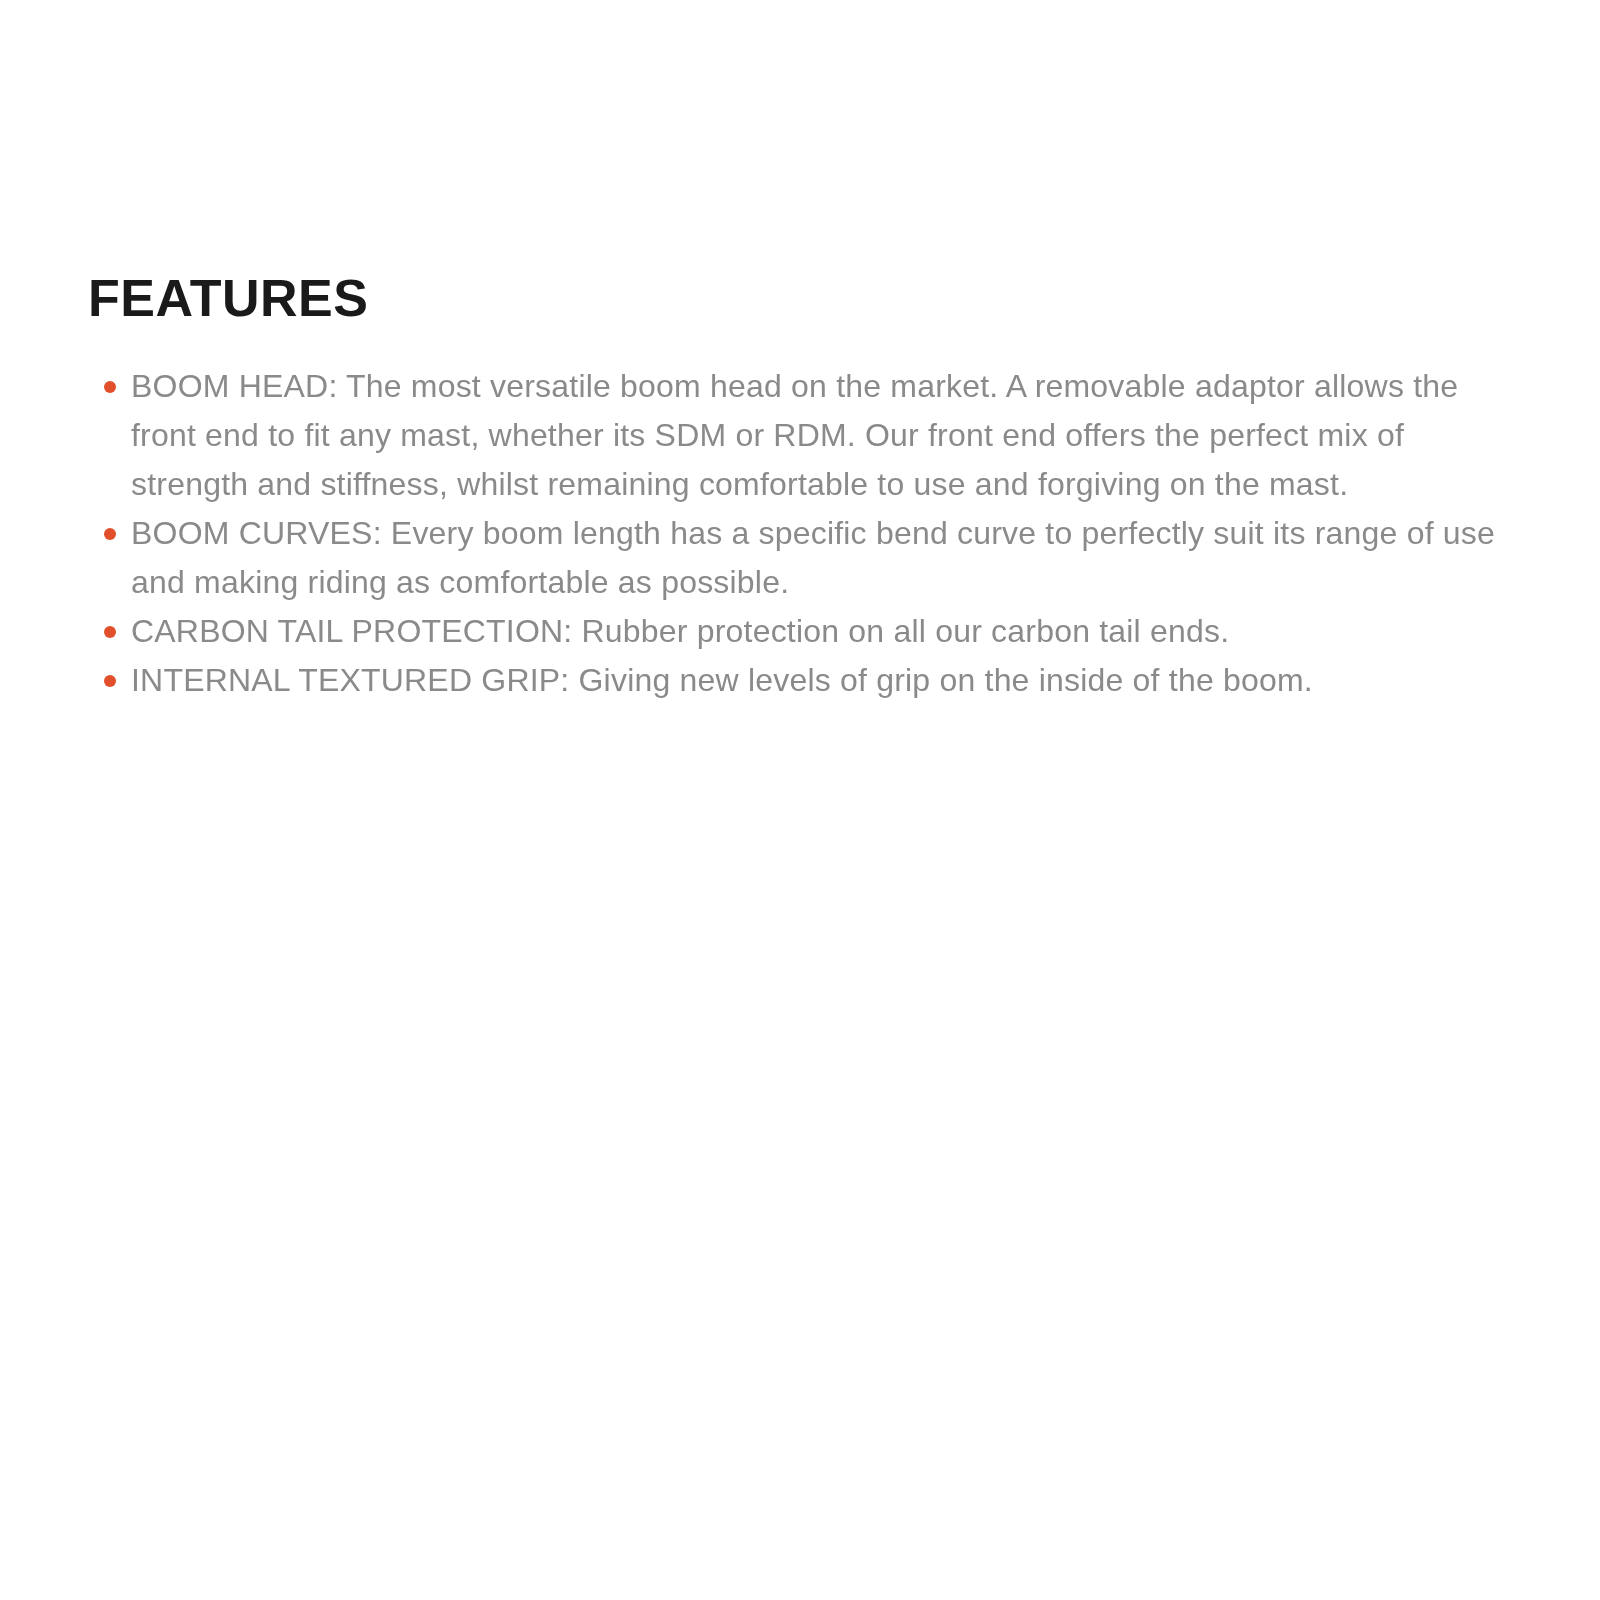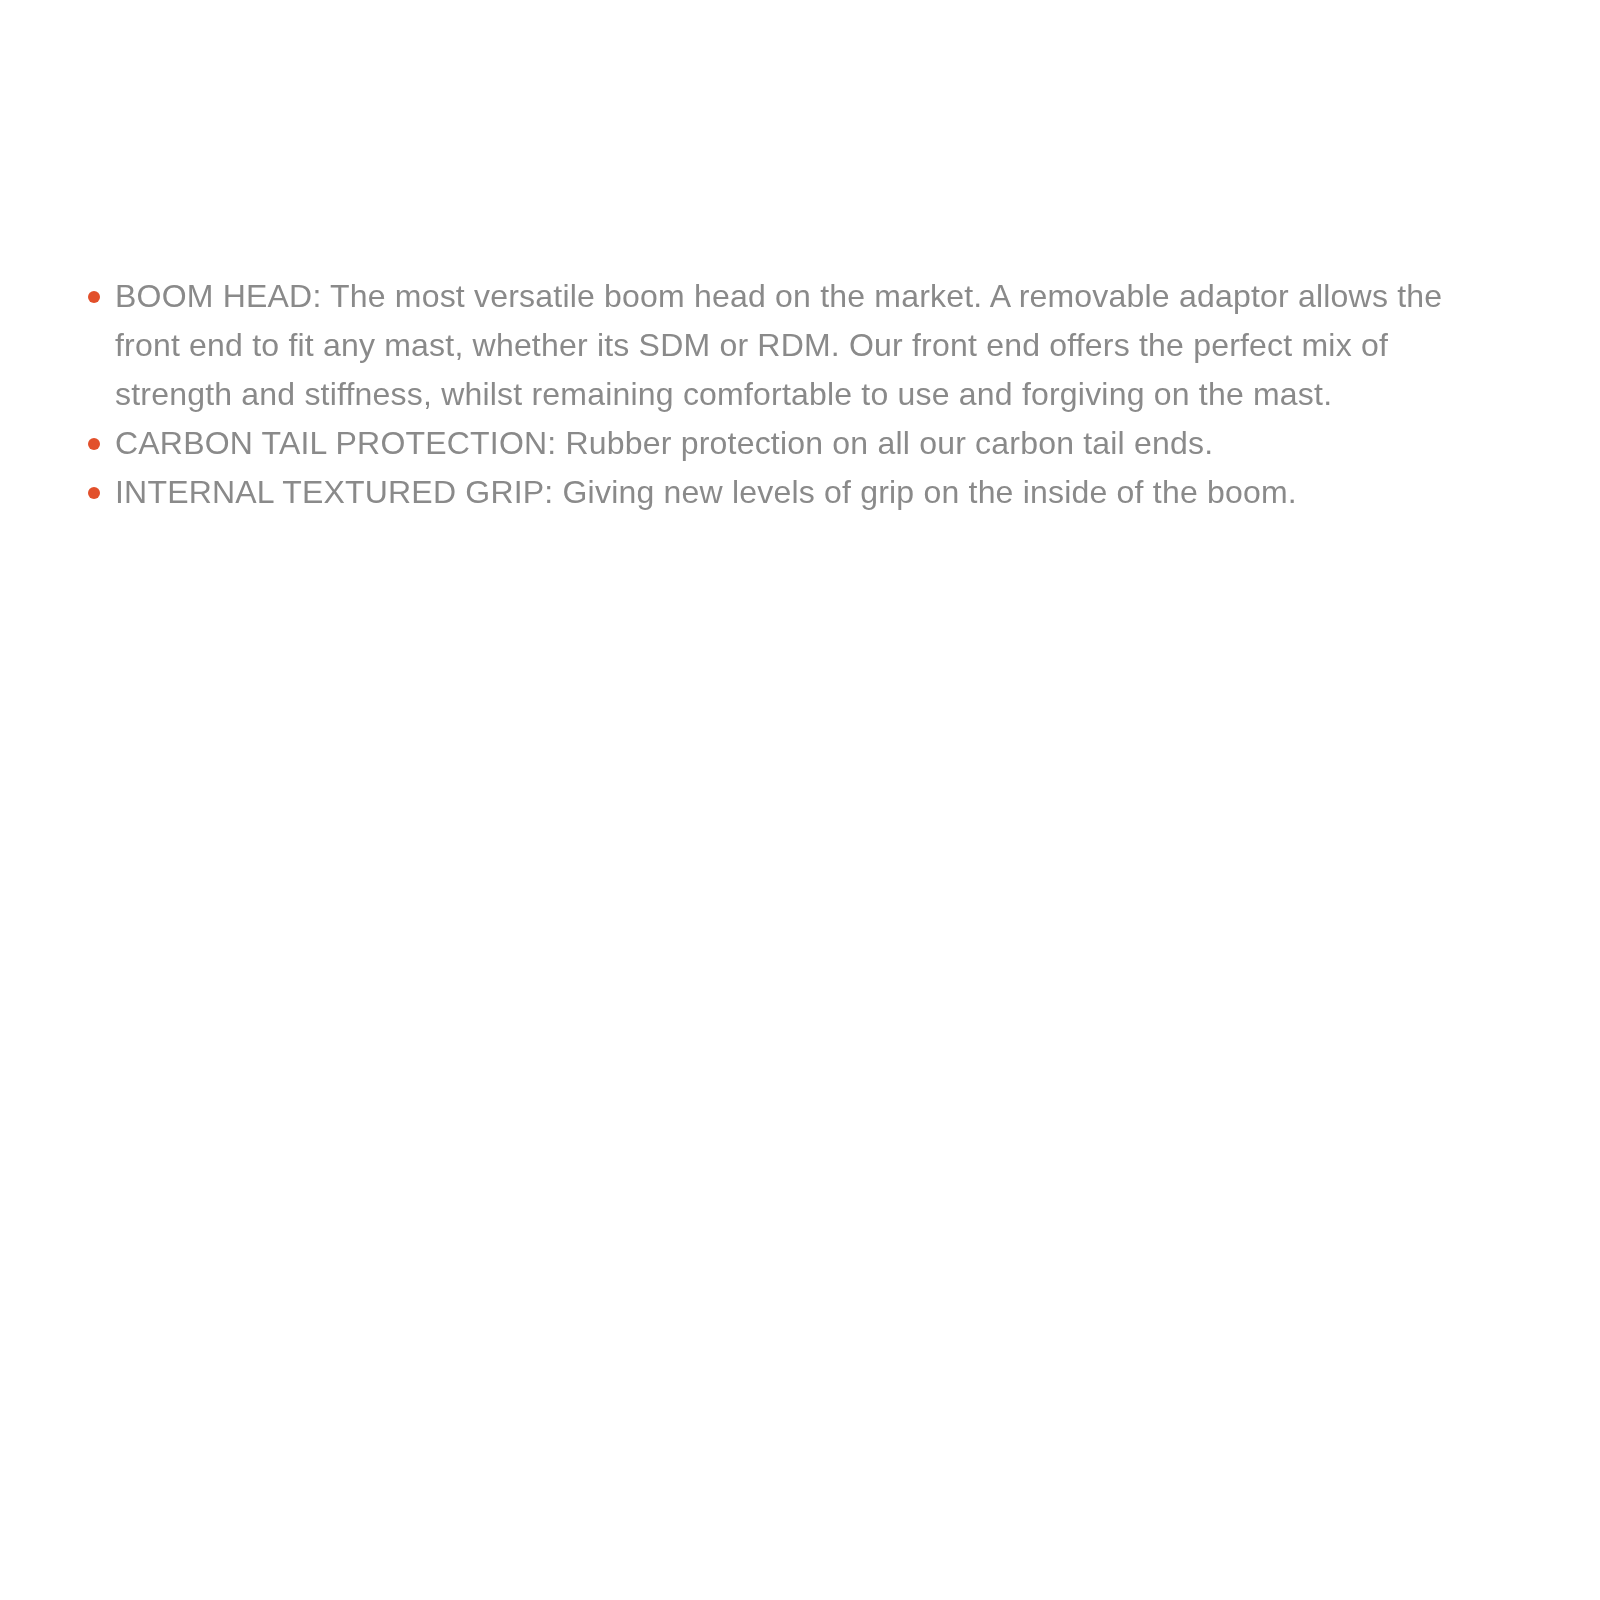--- a/index.html
+++ b/index.html
@@ -23,21 +23,21 @@
   .heading {
     margin: 0 0 38px 0;
     font-size: 52px;
     line-height: 52px;
     font-weight: bold;
     letter-spacing: 0.5px;
     color: #1a1a1a;
   }
   .features-list {
     list-style: none;
-    margin: 0;
+    margin: 16px;
     padding: 0;
     width: 1405px;
   }
   .feature-item {
     display: flex;
     align-items: flex-start;
     font-size: 32px;
     line-height: 49px;
     letter-spacing: 0.2px;
     color: #8a8a8a;
@@ -51,28 +51,33 @@
     background: #e2502b;
   }
   .feature-text {
     flex: 1 1 auto;
   }
 </style>
 </head>
 <body>
 
 <div class="page">
+  <h1 class="heading">FEATURES</h1>
 
   <ul class="features-list">
 
       <li class="feature-item">
         <span class="dot"></span>
         <span class="feature-text">BOOM HEAD: The most versatile boom head on the market. A removable adaptor allows the front end to fit any mast, whether its SDM or RDM. Our front end offers the perfect mix of strength and stiffness, whilst remaining comfortable to use and forgiving on the mast.</span>
       </li>
 
+      <li class="feature-item">
+        <span class="dot"></span>
+        <span class="feature-text">BOOM CURVES: Every boom length has a specific bend curve to perfectly suit its range of use and making riding as comfortable as possible.</span>
+      </li>
 
 
 
       <li class="feature-item">
         <span class="dot"></span>
         <span class="feature-text">CARBON TAIL PROTECTION: Rubber protection on all our carbon tail ends.</span>
       </li>
 
       <li class="feature-item">
         <span class="dot"></span>

